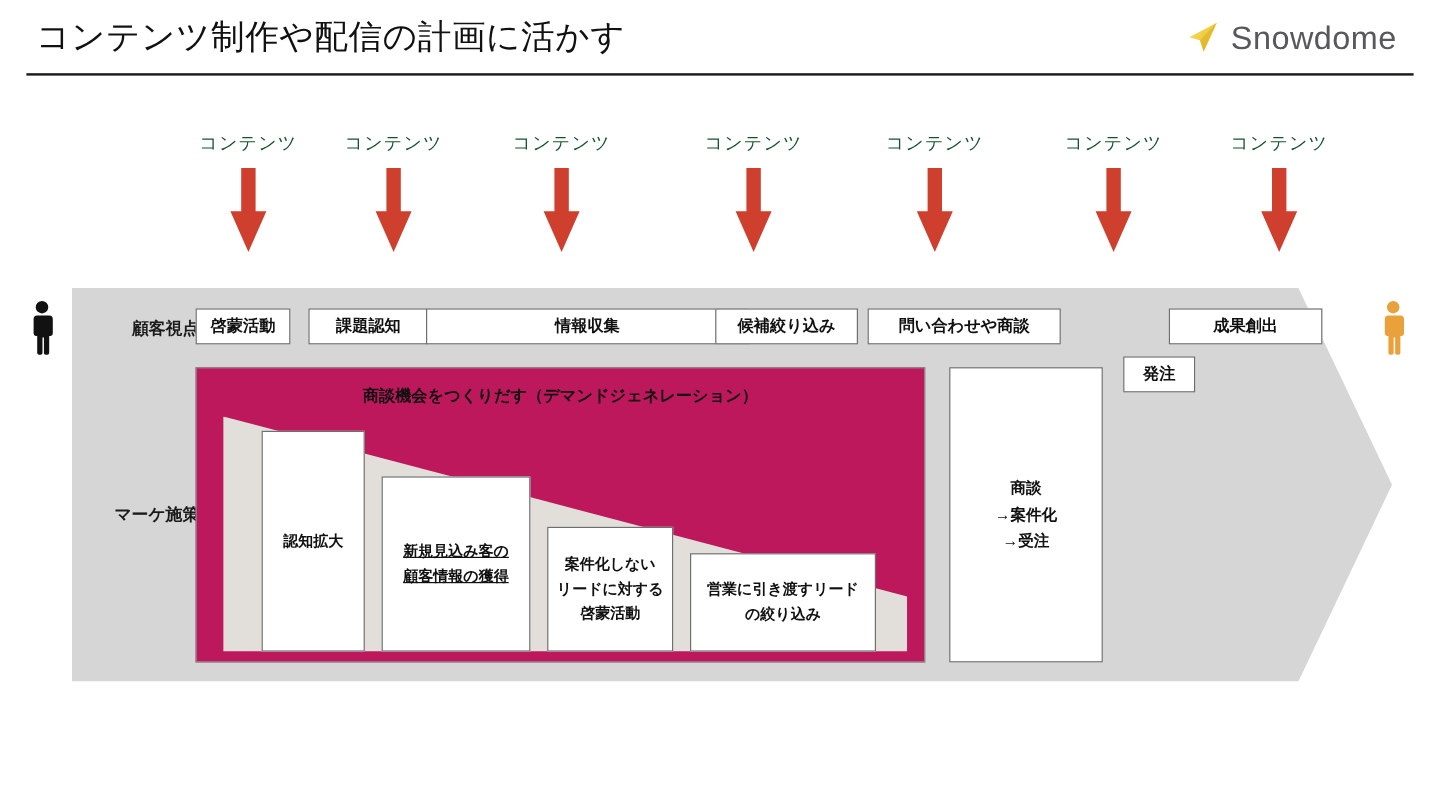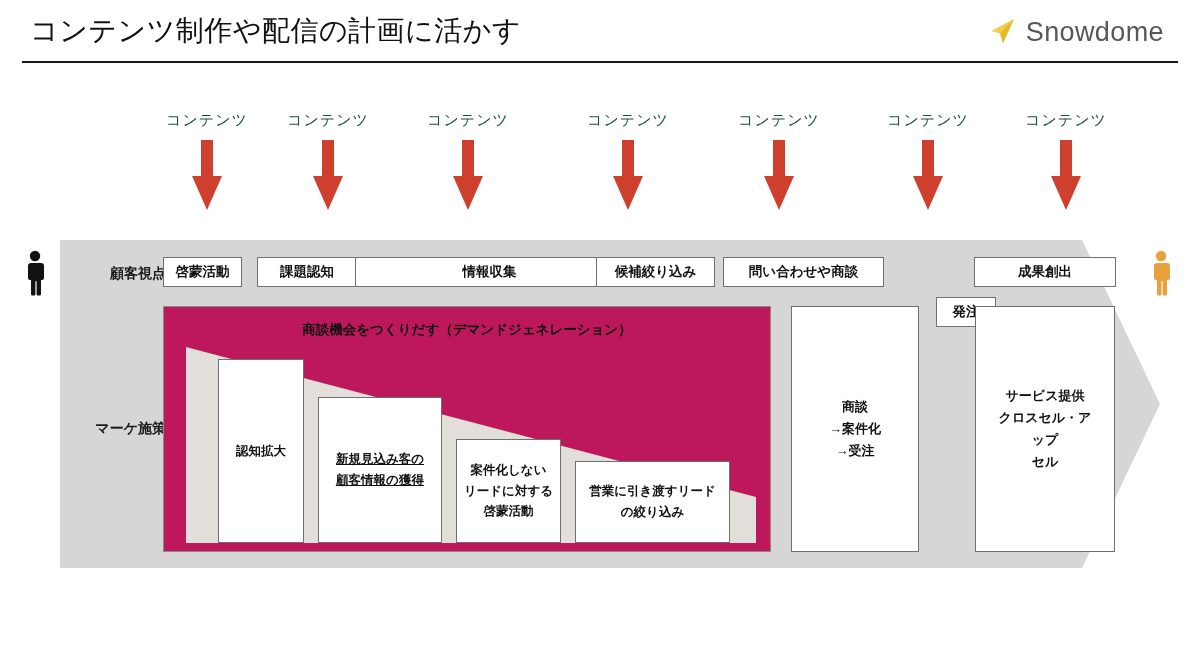--- a/index.html
+++ b/index.html
@@ -295,21 +295,21 @@
   <div class="row-label" id="label-customer">顧客視点</div>
   <div class="row-label" id="label-marketing">マーケ施策</div>
 
   <div id="customer-stage-row">
       <div class="stage-box" style="left: 163px; width: 79px;">啓蒙活動</div>
       <div class="stage-box" style="left: 257px; width: 100px;">課題認知</div>
       <div class="stage-box" style="left: 355px; width: 269px;">情報収集</div>
       <div class="stage-box" style="left: 596px; width: 119px;">候補絞り込み</div>
       <div class="stage-box" style="left: 723px; width: 161px;">問い合わせや商談</div>
       <div class="stage-box" style="left: 936px; width: 60px; margin-top: 40px;">発注</div>
-      <div class="stage-box" style="left: 974px; width: 142px;">成果創出</div>
+      <div class="stage-box" style="left: 974px; width: 128px;">成果創出</div>
     </div>
 
   <div id="demandgen-panel">
     <div id="demandgen-title">商談機会をつくりだす（デマンドジェネレーション）</div>
     <div id="funnel-wedge">
       <svg viewBox="0 0 570 196" preserveAspectRatio="none" xmlns="http://www.w3.org/2000/svg">
         <path d="M0,0 L570,150 L570,196 L0,196 Z" fill="#E2DFDB"></path>
       </svg>
     </div>
     <div id="funnel-box-holder">
@@ -330,19 +330,14 @@
 の絞り込み</span>
         </div>
       </div>
   </div>
 
   <div class="side-panel" id="panel-deal">
     <span class="nowrap-lines">商談
 →案件化
 →受注</span>
   </div>
-  <div class="side-panel" id="panel-service">
-    <span class="nowrap-lines">サービス提供
-クロスセル・アップ
-セル</span>
-  </div>
 
 </div>
 
 </body></html>

